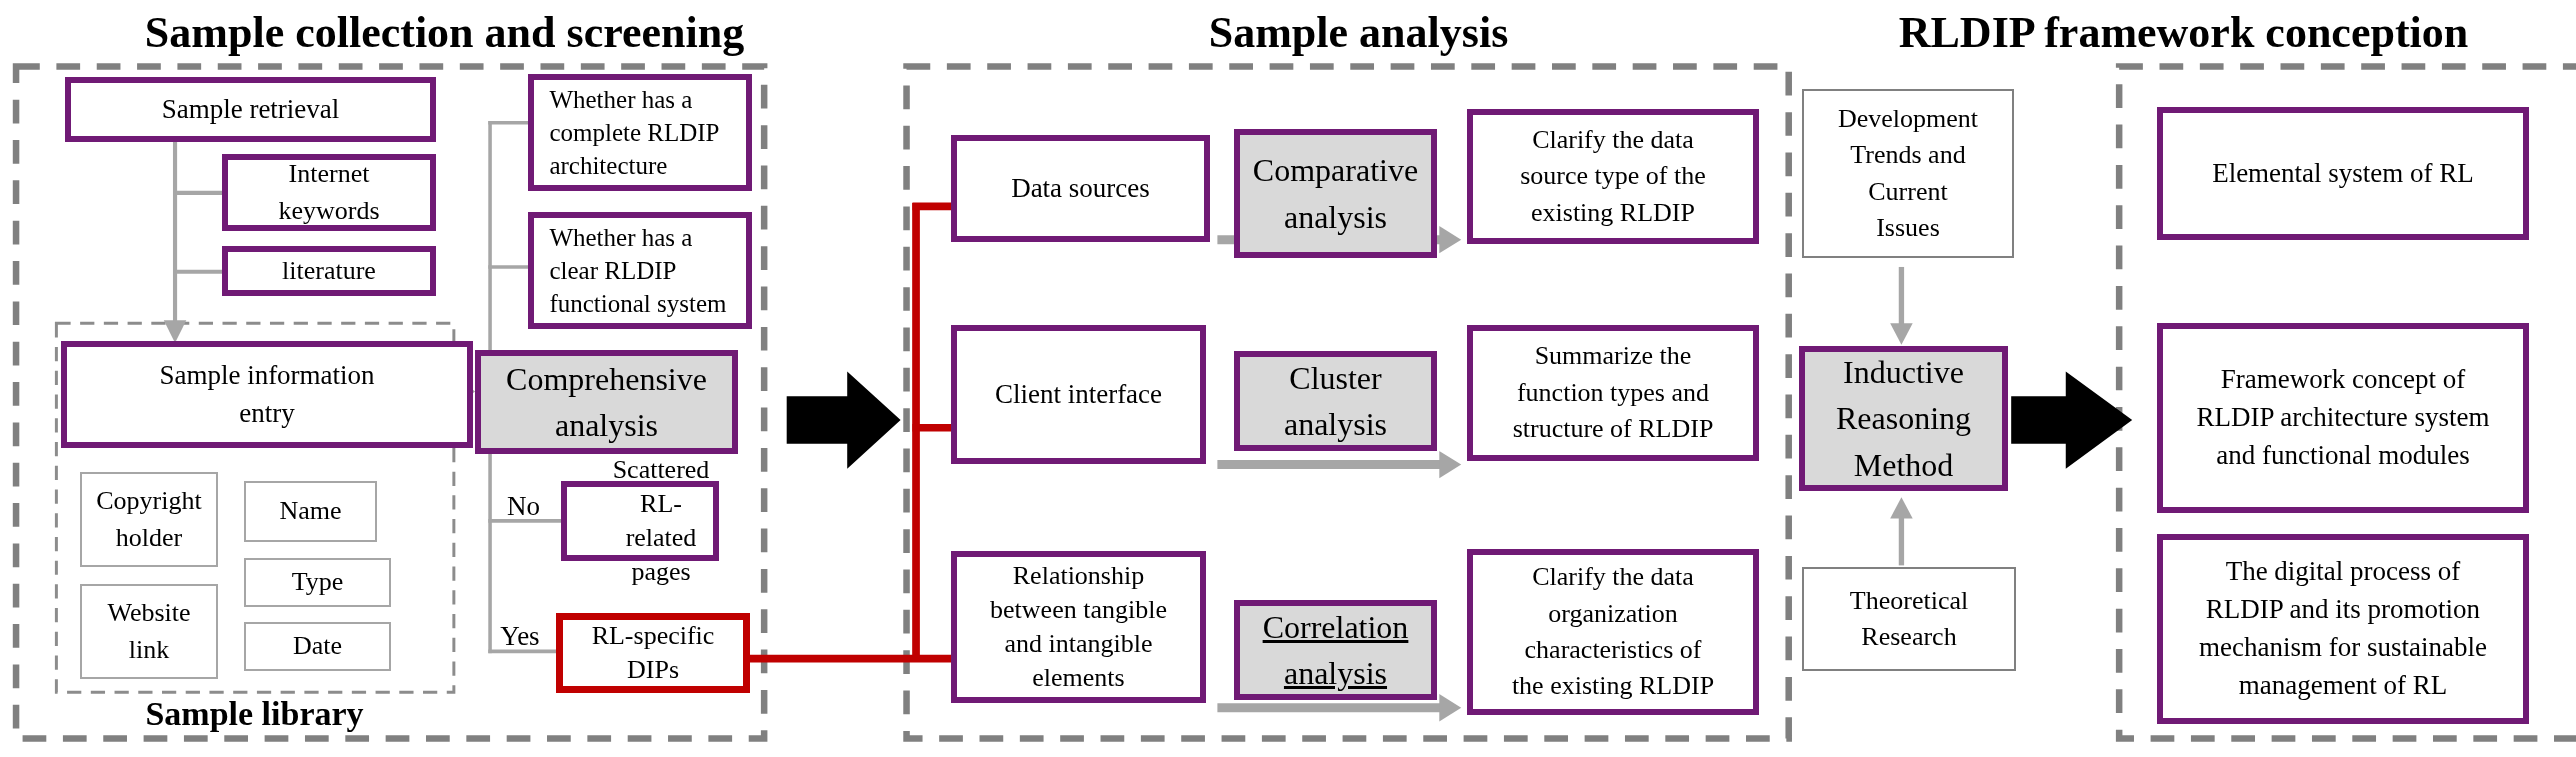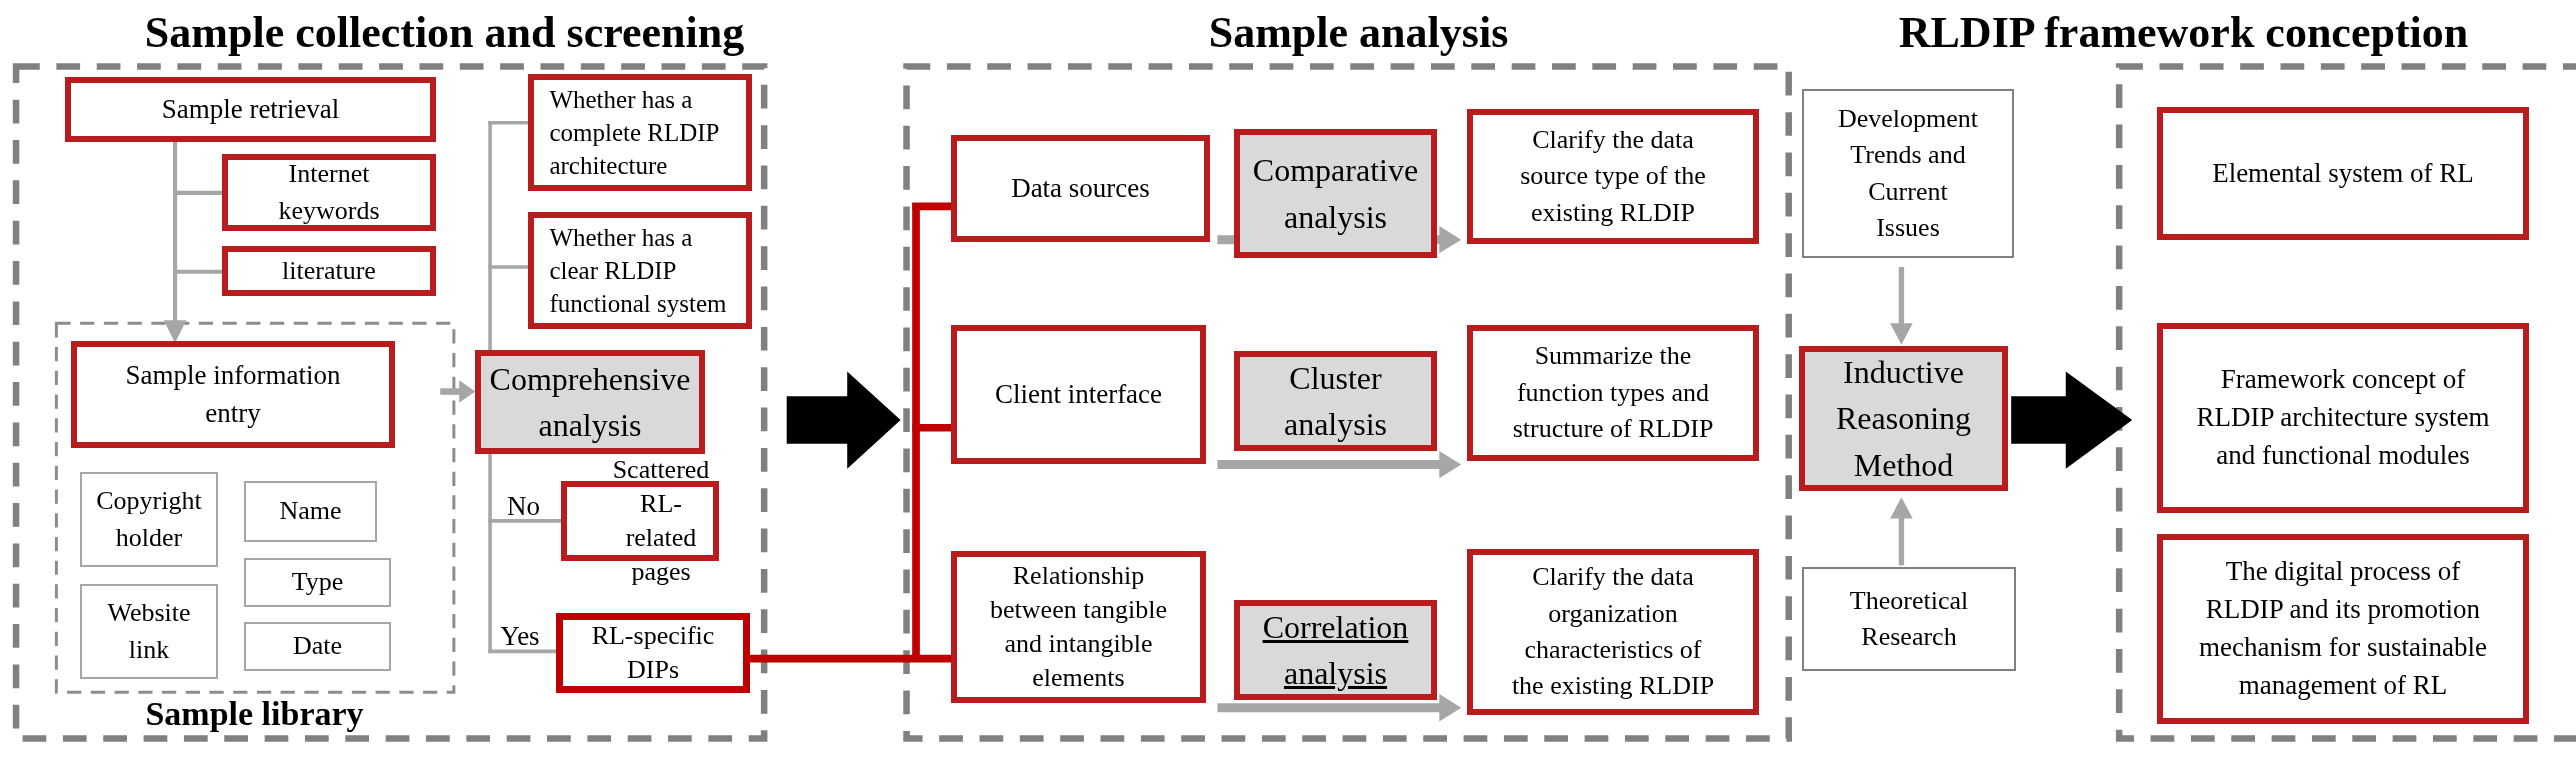--- a/index.html
+++ b/index.html
@@ -1,20 +1,20 @@
 <!DOCTYPE html>
 <html style="font-size:9.5px"><head>
 <meta charset="utf-8">
 <style>
   html,body{margin:0;padding:0;background:#ffffff;}
   #canvas{position:relative;width:2576px;height:757px;background:#ffffff;overflow:hidden;
           font-family:"Liberation Serif","DejaVu Serif",serif;color:#000;}
   #wires{position:absolute;left:0;top:0;z-index:1;}
   .ttl{position:absolute;z-index:3;font-weight:bold;font-size:44px;text-align:center;white-space:nowrap;}
-  .bx{position:absolute;z-index:2;box-sizing:border-box;background:#ffffff;border:6px solid #b91c1c;
+  .bx{position:absolute;z-index:2;box-sizing:border-box;background:#ffffff;border:6px solid #701a75;
       display:flex;align-items:center;justify-content:center;text-align:center;
       font-size:26px;line-height:1.4;white-space:pre-line;}
   .shaded{background:#d9d9d9;font-size:32px;line-height:1.44;}
   .thin{border:2.4px solid #808080;}
   .tiny{border:2.4px solid #a6a6a6;}
   .redbx{border:7.1px solid #c00000;}
   .leftal{justify-content:flex-start;text-align:left;padding-left:15.4px;font-size:25px;line-height:1.32;}
   .lbl{position:absolute;z-index:2;background:transparent;border:none;display:flex;align-items:center;
        justify-content:center;font-size:27px;}
   .biglbl{position:absolute;z-index:2;font-weight:bold;font-size:34px;text-align:center;}
@@ -83,38 +83,38 @@
   </svg>
 
   <div class="ttl" style="left:961px;top:7.1px;width:795px;">Sample analysis</div>
   <div class="ttl" style="left:47px;top:7.1px;width:795px;">Sample collection and screening</div>
   <div class="ttl" style="left:1786px;top:7.1px;width:795px;">RLDIP framework conception</div>
 
   <div class="bx fs46" style="left:65px;top:77px;width:371px;height:65px;">Sample retrieval</div>
   <div class="bx" style="left:222px;top:154px;width:214px;height:77px;">Internet
 keywords</div>
   <div class="bx" style="left:222px;top:246px;width:214px;height:50px;">literature</div>
-  <div class="bx fs46" style="left:71px;top:341px;width:324px;height:107px;">Sample information
+  <div class="bx fs46" style="left:61px;top:341px;width:412px;height:107px;">Sample information
 entry</div>
   <div class="bx tiny" style="left:80px;top:472px;width:138px;height:95px;">Copyright
 holder</div>
   <div class="bx tiny" style="left:244px;top:481px;width:133px;height:61px;">Name</div>
   <div class="bx tiny" style="left:244px;top:558px;width:147px;height:49px;">Type</div>
   <div class="bx tiny" style="left:80px;top:584px;width:138px;height:95px;">Website
 link</div>
   <div class="bx tiny" style="left:244px;top:622px;width:147px;height:49px;">Date</div>
   <div class="biglbl" style="left:56px;top:695px;width:397px;">Sample library</div>
 
   <div class="bx leftal" style="left:528px;top:74px;width:224px;height:117px;">Whether has a
 complete RLDIP
 architecture</div>
   <div class="bx leftal" style="left:528px;top:212px;width:224px;height:117px;">Whether has a
 clear RLDIP
 functional system</div>
-  <div class="bx shaded" style="left:475px;top:350px;width:230px;height:104px;">Comprehensive
+  <div class="bx shaded" style="left:475px;top:350px;width:263px;height:104px;">Comprehensive
 analysis</div>
   <div class="lbl" style="left:497px;top:491px;width:53px;height:30px;">No</div>
   <div class="bx lh13" style="left:561px;top:481px;width:158px;height:80px;padding-left:42px;">Scattered RL-
 related pages</div>
   <div class="lbl" style="left:492px;top:621px;width:56px;height:31px;">Yes</div>
   <div class="bx redbx lh13" style="left:556px;top:613px;width:194px;height:80px;">RL-specific
 DIPs</div>
 
   <div class="bx fs46" style="left:951px;top:135px;width:259px;height:107px;">Data sources</div>
   <div class="bx shaded" style="left:1234px;top:129px;width:203px;height:129px;">Comparative

